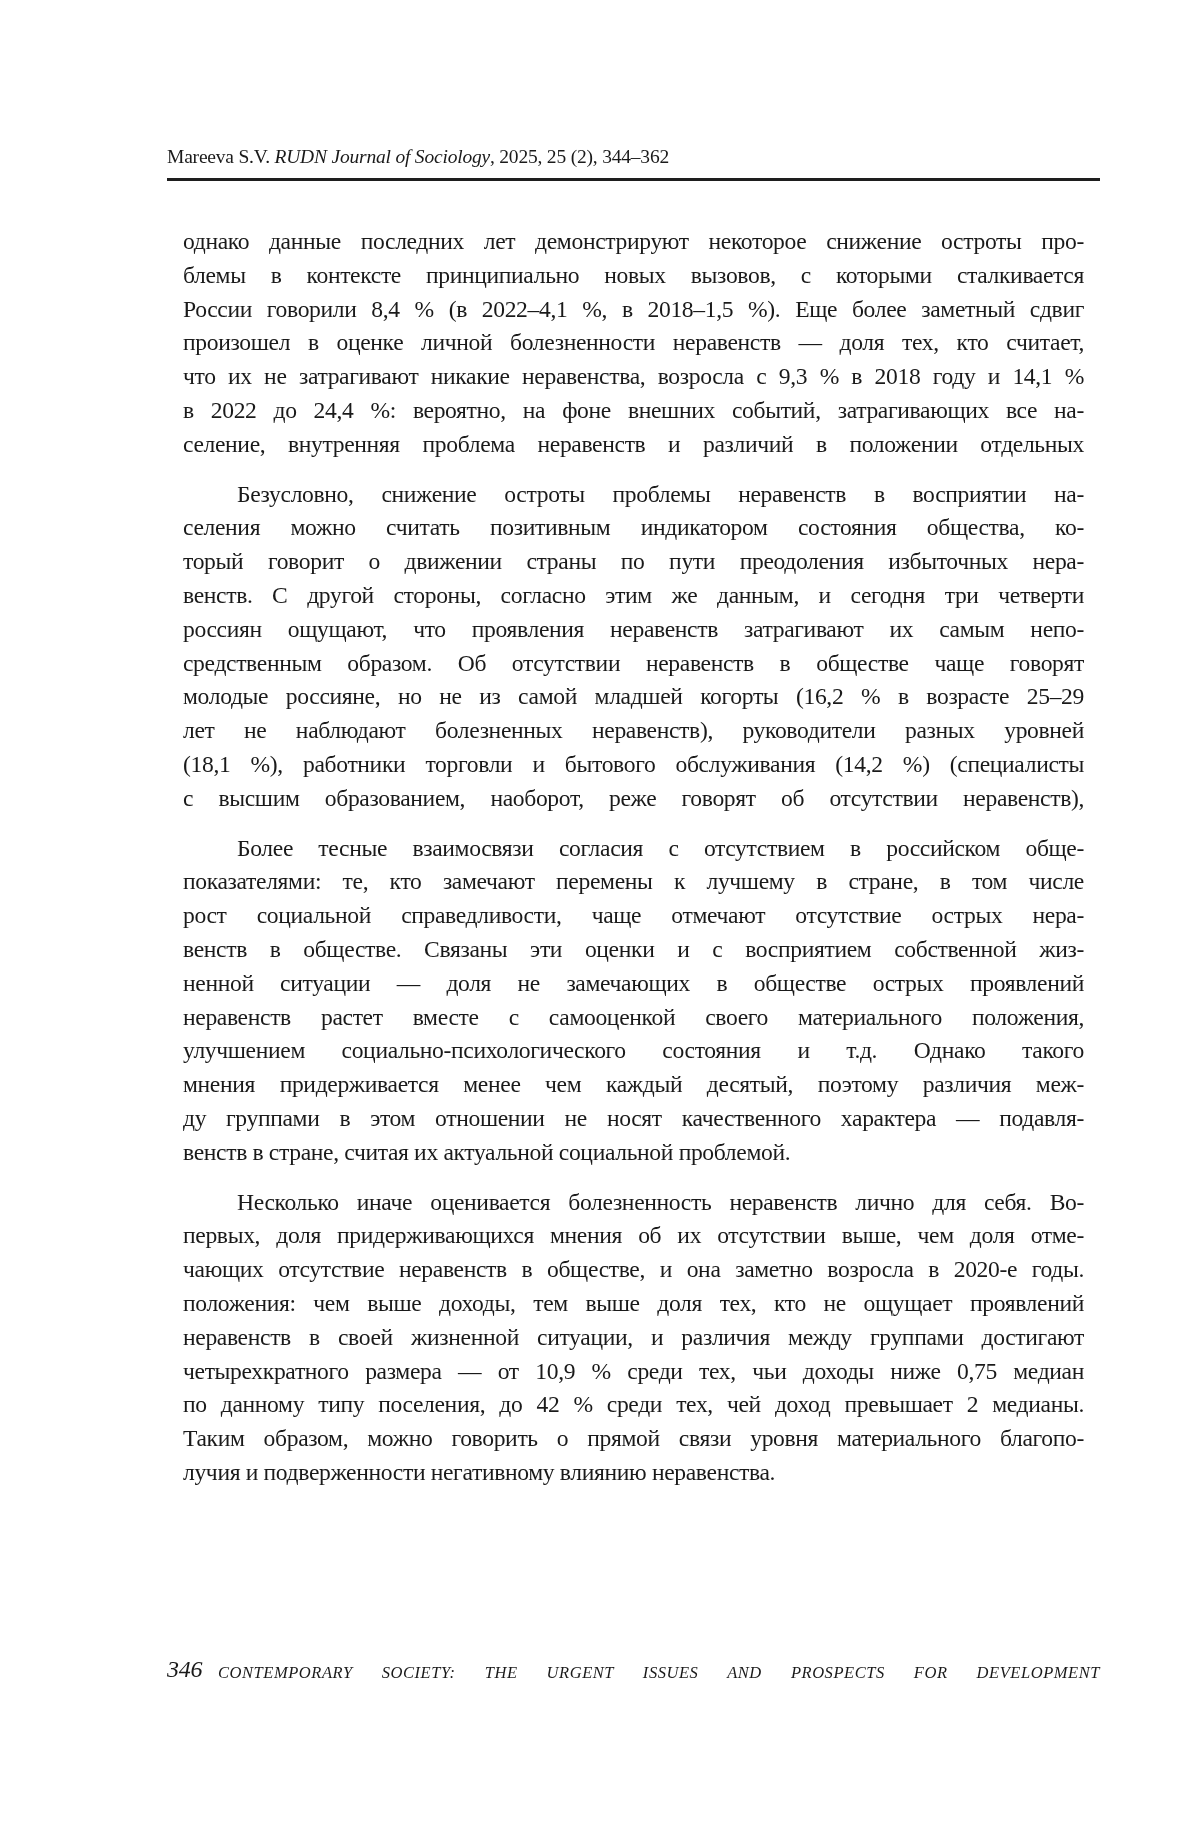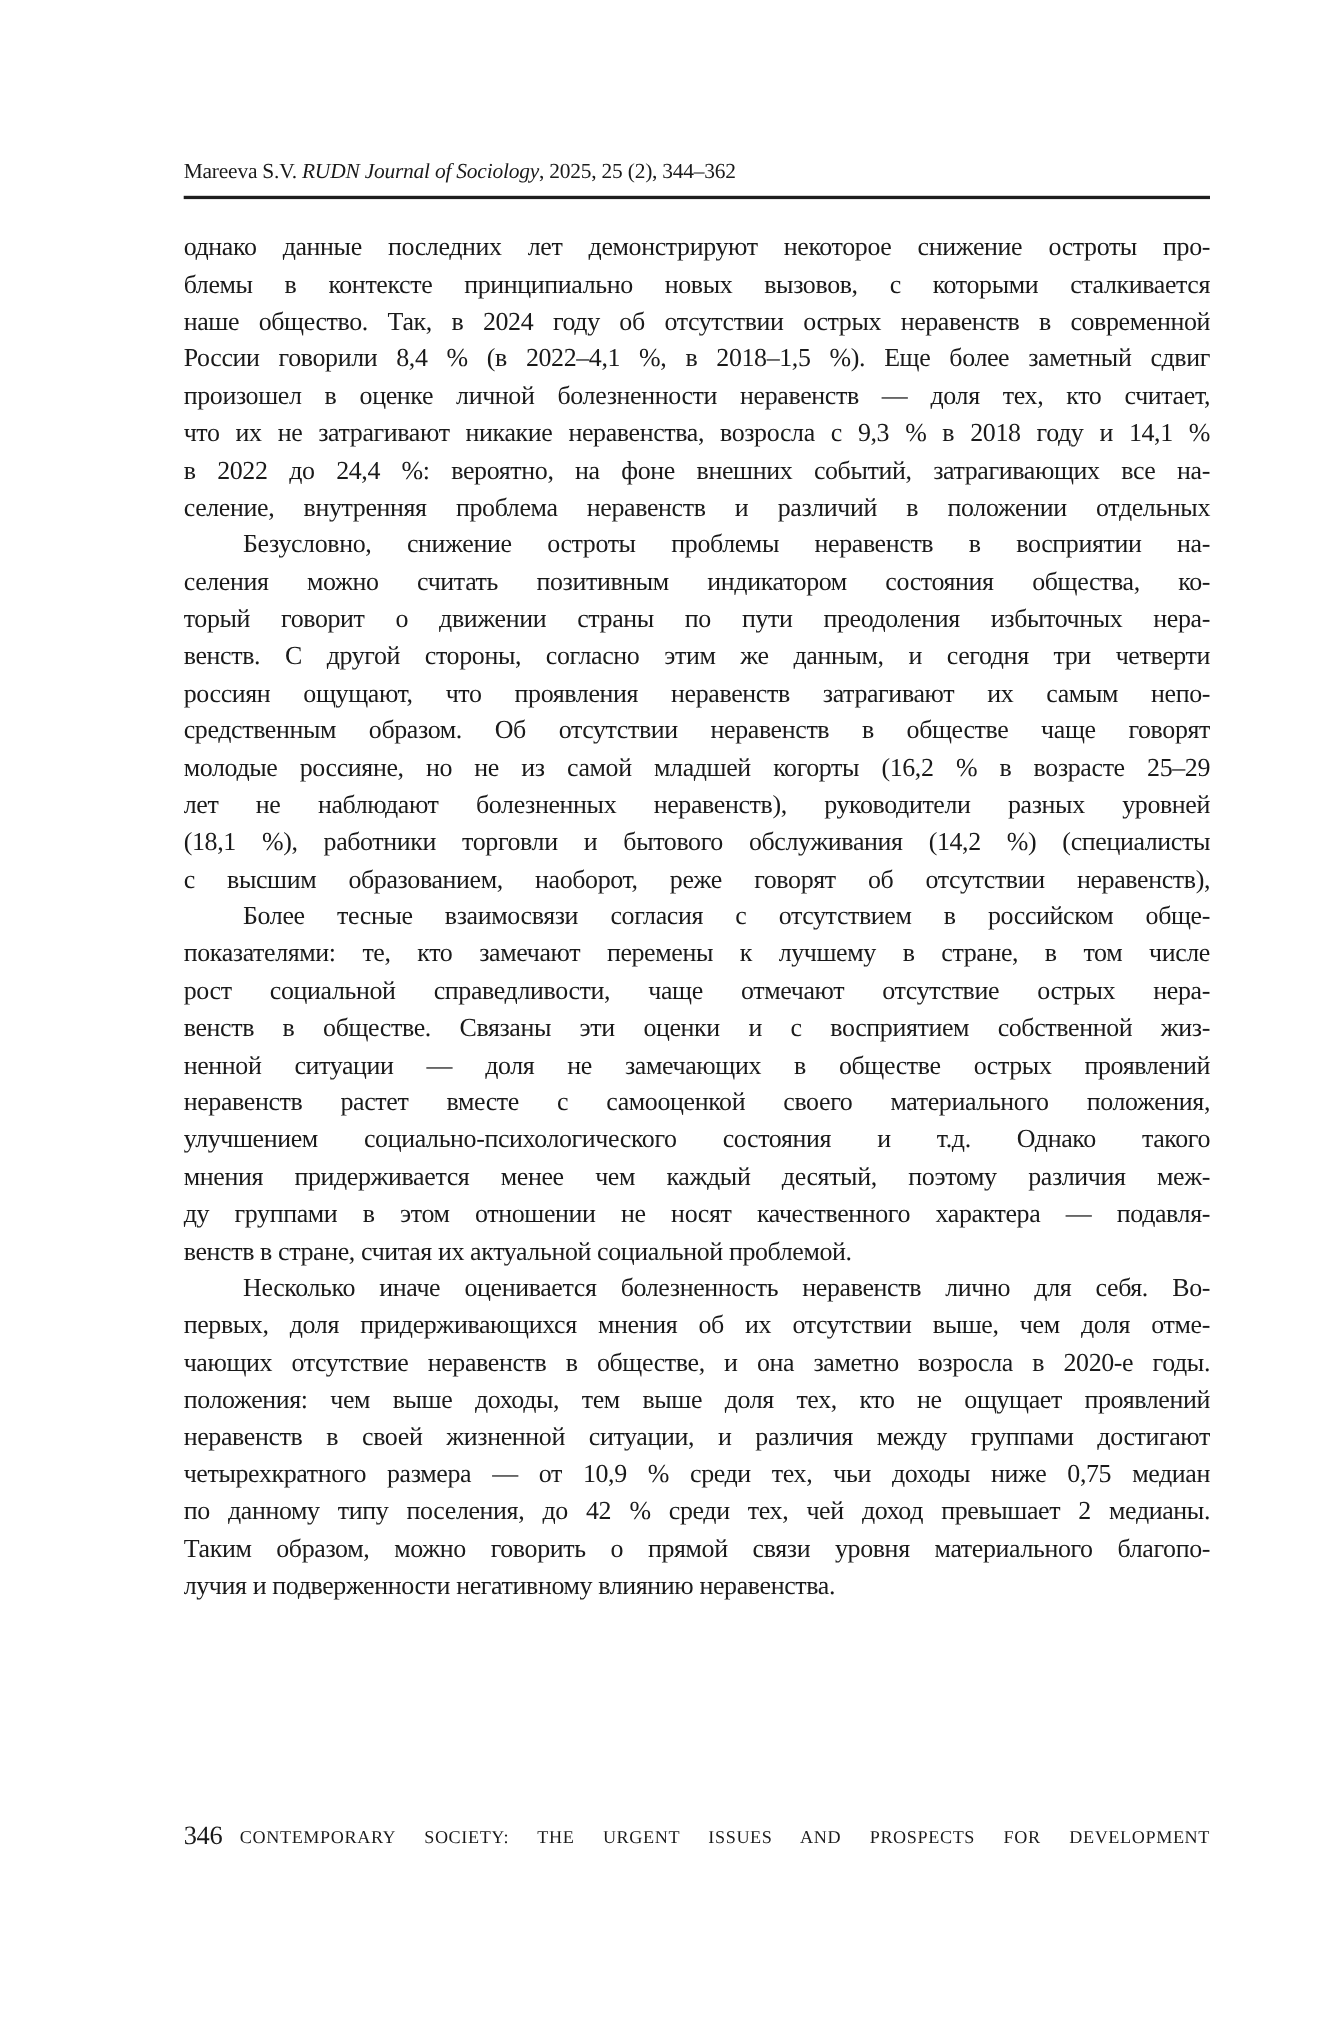--- a/index.html
+++ b/index.html
@@ -16,27 +16,27 @@
       background: #1e1e1e;
     }
     .body-text {
       position: absolute; left: 0; top: 209px; width: 933px;
       font-family: "Liberation Serif", "DejaVu Serif", serif;
       font-size: 23.6px; line-height: 33.8px;
       letter-spacing: -0.35px;
       text-align: justify;
       hyphens: manual;
     }
-    .body-text p { margin: 0; }
+    .body-text p { margin: 16px; }
     .line { display: block; text-align: justify; text-align-last: justify; white-space: nowrap; }
     .line.last { text-align-last: left; }
     .footer {
       position: absolute; left: 0; top: 1656px; width: 933px;
       font-family: "Liberation Serif", "DejaVu Serif", serif;
-      display: flex; align-items: center;
+      display: flex; align-items: flex-end; font-style: italic;
     }
     .footer .page-num { font-size: 24px; width: 51px; letter-spacing: -0.3px; }
     .footer .section-title {
       font-size: 16.5px; letter-spacing: 0.55px; text-transform: uppercase; white-space: nowrap;
       flex: 1; text-align: justify; text-align-last: justify;
     }
   </style>
 </head>
 <body>
 
@@ -44,21 +44,20 @@
   <div class="running-head">
     <span>Mareeva S.V.</span>
     <span class="journal">RUDN Journal of Sociology</span><span>, 2025, 25 (2), 344–362</span>
   </div>
   <div class="rule"></div>
 
   <div class="body-text" id="body-text">
       <p>
         <span class="line">однако данные последних лет демонстрируют некоторое снижение остроты про-</span>
         <span class="line">блемы в контексте принципиально новых вызовов, с которыми сталкивается</span>
-        <span class="line">наше общество. Так, в 2024 году об отсутствии острых неравенств в современной</span>
         <span class="line">России говорили 8,4 % (в 2022–4,1 %, в 2018–1,5 %). Еще более заметный сдвиг</span>
         <span class="line">произошел в оценке личной болезненности неравенств — доля тех, кто считает,</span>
         <span class="line">что их не затрагивают никакие неравенства, возросла с 9,3 % в 2018 году и 14,1 %</span>
         <span class="line">в 2022 до 24,4 %: вероятно, на фоне внешних событий, затрагивающих все на-</span>
         <span class="line">селение, внутренняя проблема неравенств и различий в положении отдельных</span>
       </p>
       <p>
         <span class="line" style="text-indent: 54px;">Безусловно, снижение остроты проблемы неравенств в восприятии на-</span>
         <span class="line">селения можно считать позитивным индикатором состояния общества, ко-</span>
         <span class="line">торый говорит о движении страны по пути преодоления избыточных нера-</span>

